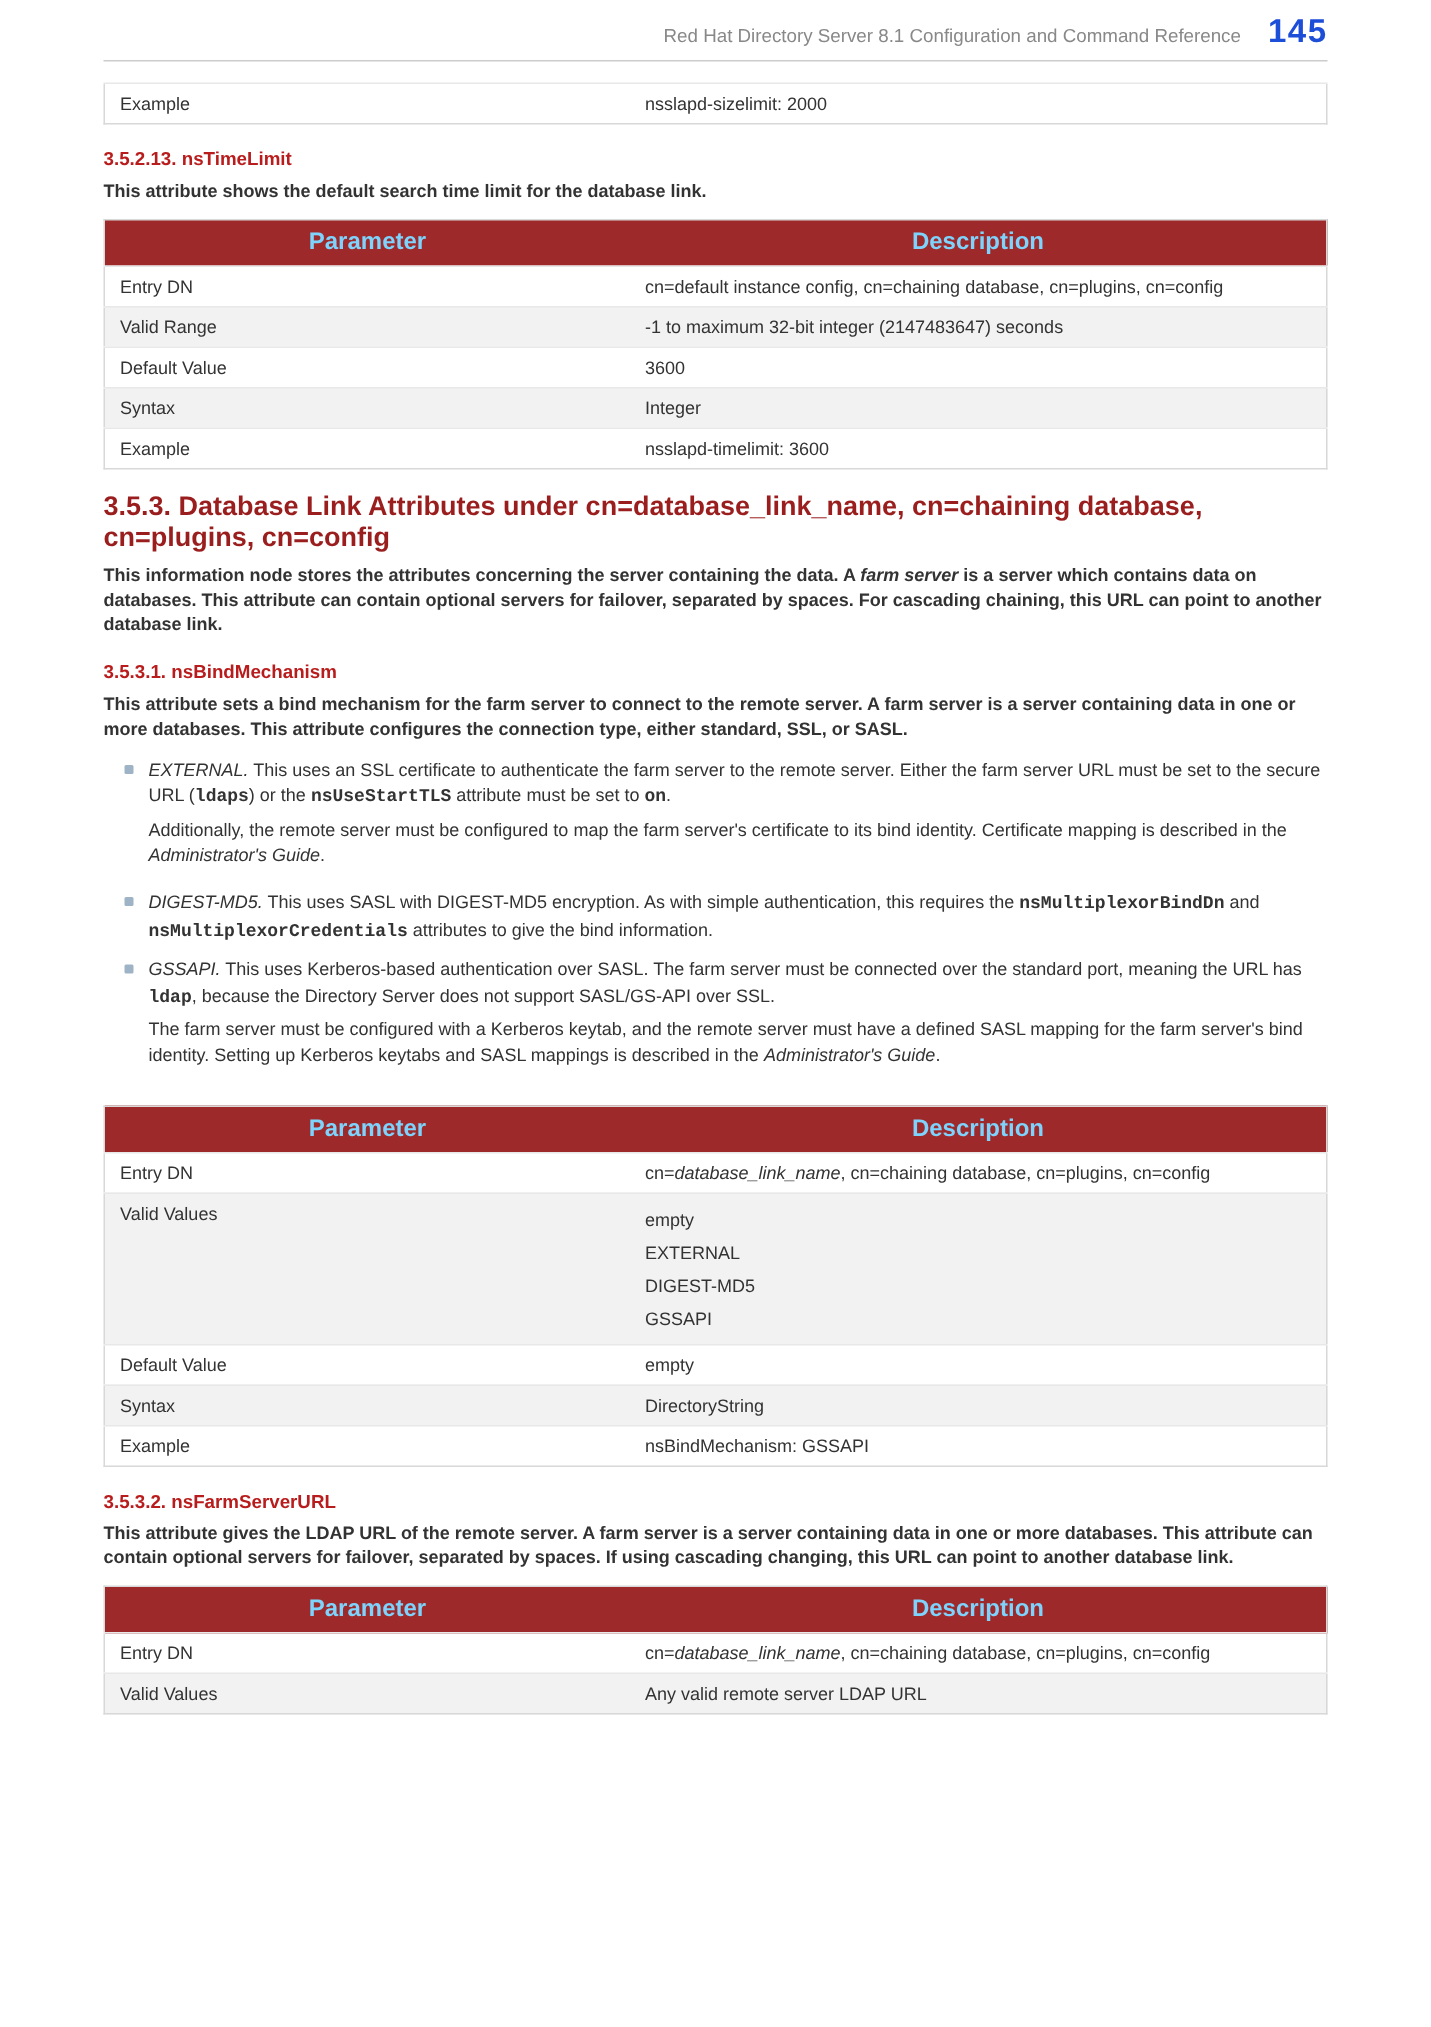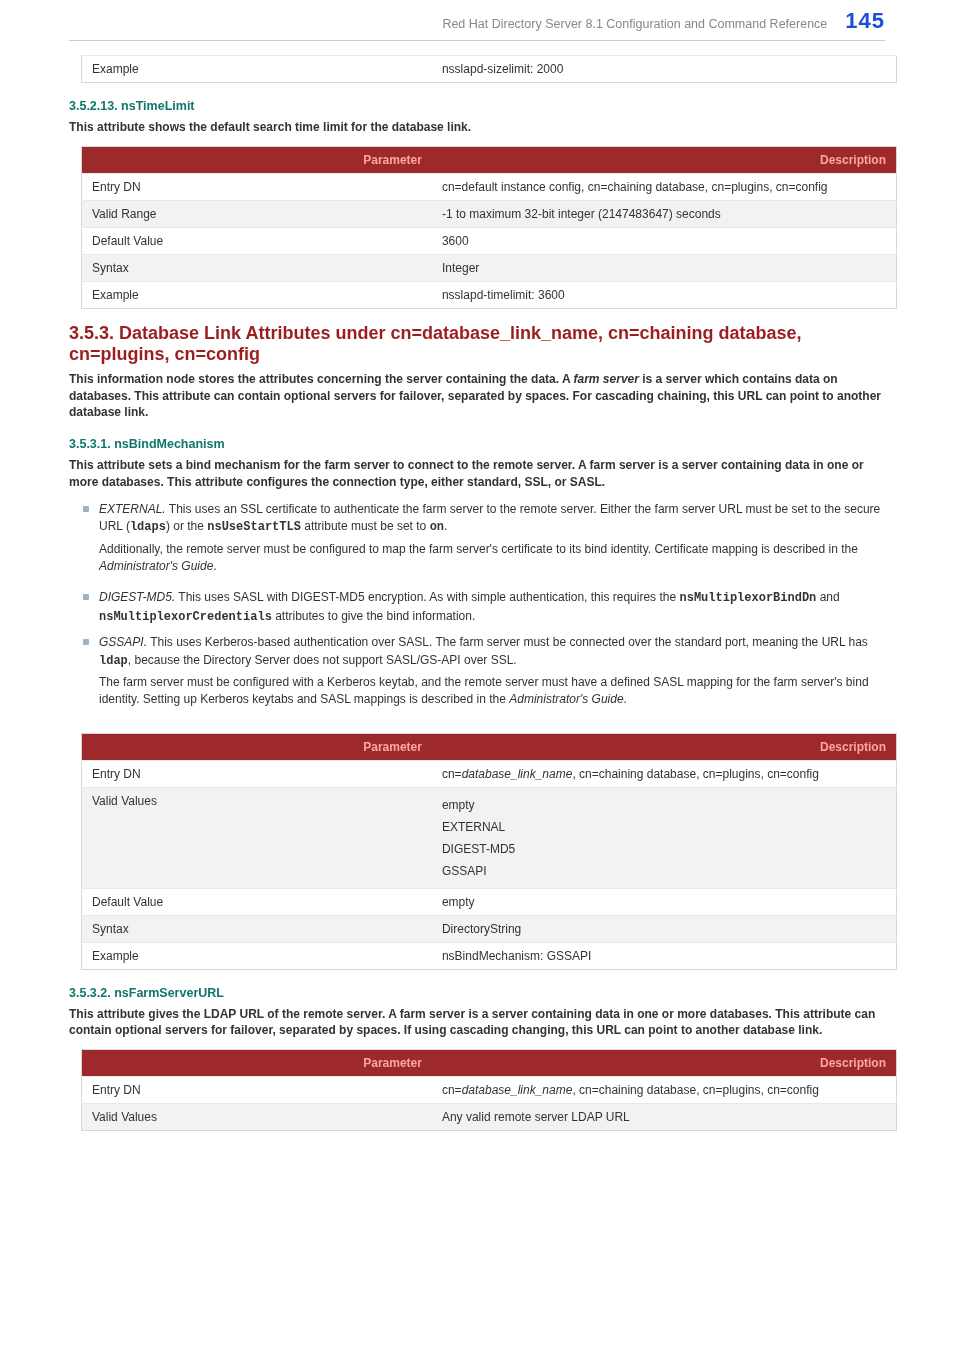--- a/index.html
+++ b/index.html
@@ -30,29 +30,29 @@
     font-size: 22px;
     color: #1d4ed8;
     font-weight: bold;
     margin-left: 18px;
     letter-spacing: 1px;
   }
   table.param-table {
     width: 100%;
     border-collapse: collapse;
     border: 1px solid #d8d8d8;
-    margin: 8px 0 14px 12px;
+    margin: 8px 0 14px 0;
     font-size: 12px;
   }
   table.param-table th {
     background: #9e292b;
-    color: #fca5a5;
-    text-align: right;
+    color: #7dd3fc;
+    text-align: center;
     padding: 6px 10px;
-    font-size: 12px;
+    font-size: 16px;
     font-weight: bold;
   }
   table.param-table td {
     padding: 6px 10px;
     vertical-align: top;
     border-top: 1px solid #e8e8e8;
   }
   table.param-table tr.alt td {
     background: #f2f2f2;
   }
@@ -60,21 +60,21 @@
   table.param-table th:first-child {
     width: 43%;
   }
   h3.section {
     color: #9a1e1e;
     font-size: 18px;
     font-weight: bold;
     margin: 14px 0 6px 0;
   }
   h3.subsection {
-    color: #0f766e;
+    color: #b91c1c;
     font-size: 12.5px;
     font-weight: bold;
     margin: 16px 0 6px 0;
   }
   p.body {
     margin: 6px 0 10px 0;
     line-height: 1.4;
     font-weight: bold;
   }
   ul.bullets {

